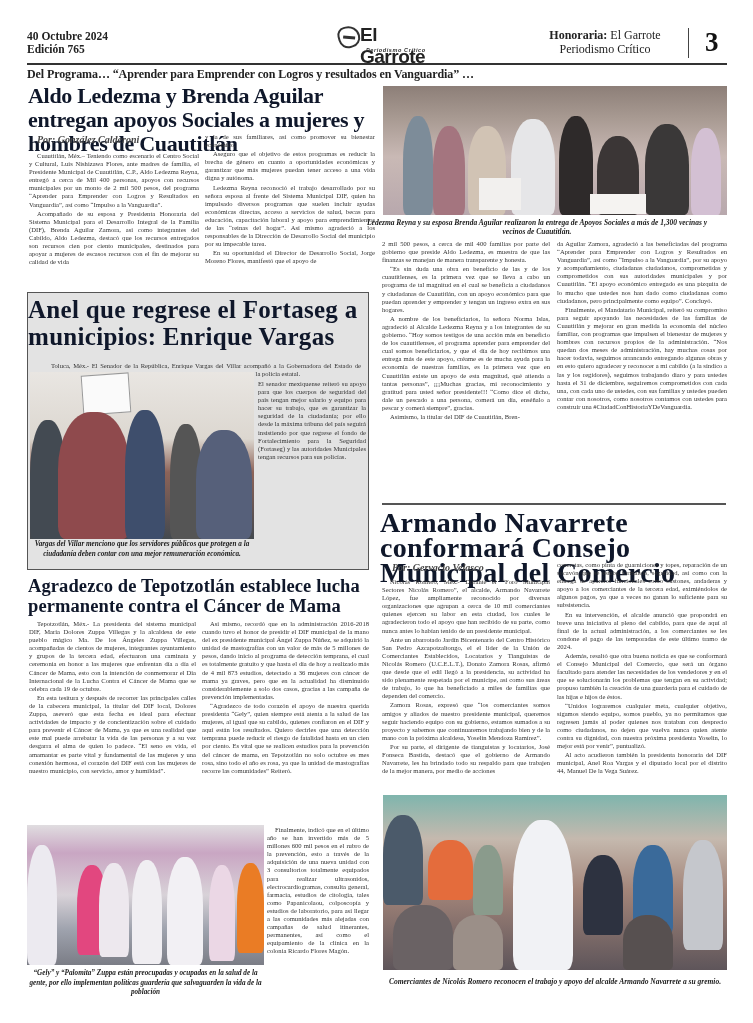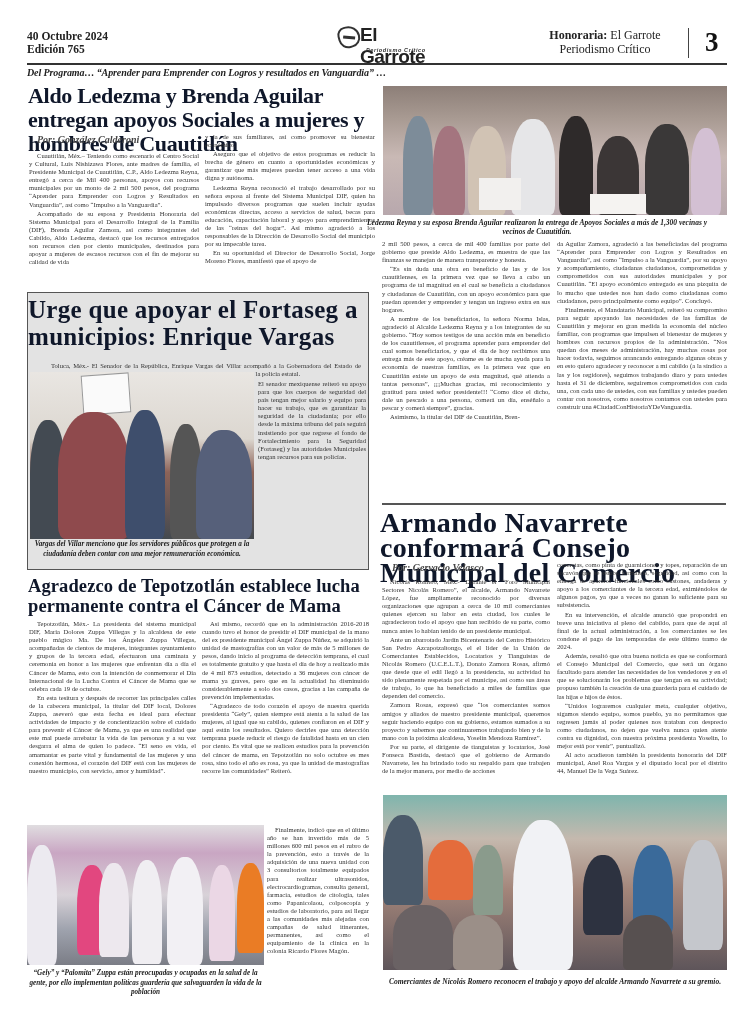--- a/index.html
+++ b/index.html
@@ -11,21 +11,21 @@
 .logo .ico{position:absolute;left:0;top:2px;width:22px;height:22px;border:2px solid #333;border-radius:40% 60% 50% 50%;transform:rotate(-15deg)}
 .logo .ico::after{content:"";position:absolute;left:3px;top:8px;width:12px;height:3px;background:#333;transform:rotate(20deg)}
 .logo .name{position:absolute;left:22px;top:0;font-family:"Liberation Serif",serif;font-weight:bold;font-style:italic;font-size:19px;letter-spacing:-0.5px;color:#222}
 .logo .name span{font-style:normal;font-family:"Liberation Sans",sans-serif;font-stretch:condensed}
 .logo .sub{position:absolute;left:28px;top:23px;font-family:"Liberation Sans",sans-serif;font-weight:bold;font-style:italic;font-size:5.5px;letter-spacing:0.6px;color:#333}
 .hdr-right{left:540px;top:28px;width:130px;text-align:center;font-size:12px;line-height:14px;color:#222}
 .hdr-right b{font-weight:bold}
 .vbar{left:688px;top:28px;width:1px;height:30px;background:#444}
 .pagenum{left:705px;top:27px;font-size:27px;font-weight:bold;color:#111}
 .rule{left:27px;top:63px;width:700px;height:1.5px;background:#333}
-.kicker{left:27px;top:67px;font-size:10px;font-weight:bold;font-style:italic;color:#222;letter-spacing:-0.1px}
+.kicker{left:27px;top:67px;font-size:12px;font-weight:bold;color:#222;letter-spacing:-0.1px}
 h1,h2{font-weight:bold;color:#0f172a;}
 .h-a{left:28px;top:84px;width:347px;font-size:22px;line-height:24px;letter-spacing:-0.3px}
 .byline{font-size:10px;font-style:italic;font-weight:bold;color:#444}
 .col{font-size:6.6px;line-height:8.1px;text-align:justify;color:#333;text-indent:8px}
 .col p{margin-bottom:1px}
 .photo{overflow:hidden;background:#b9b3ad}
 .caption{font-size:7.5px;line-height:9px;font-weight:bold;font-style:italic;text-align:center;color:#1a1a1a}
 .box{left:27px;top:292px;width:342px;height:278px;background:#e3e3e3;border:1.5px solid #555}
 .h-b{left:0;top:3px;width:100%;font-size:25px;line-height:27px;letter-spacing:0.3px}
 .h-c{left:28px;top:576px;width:347px;font-size:18.5px;line-height:20px;letter-spacing:0.1px}
@@ -91,21 +91,21 @@
   <p style="text-indent:8px">“Es sin duda una obra en beneficio de las y de los cuautitlenses, es la primera vez que se lleva a cabo un programa de tal magnitud en el cual se beneficia a ciudadanos y ciudadanas de Cuautitlán, con un apoyo económico para que puedan aprender y emprender y tengan un ingreso extra en sus hogares.</p>
   <p style="text-indent:8px">A nombre de los beneficiarios, la señora Norma Islas, agradeció al Alcalde Ledezma Reyna y a los integrantes de su gobierno. “Hoy somos testigos de una acción más en beneficio de los cuautitlenses, el programa aprender para emprender del cual somos beneficiarios, y que el día de hoy recibimos una entrega más de este apoyo, créame es de mucha ayuda para la economía de nuestras familias, es la primera vez que en Cuautitlán existe un apoyo de esta magnitud, qué atienda a tantas personas”, ¡¡¡Muchas gracias, mi reconocimiento y gratitud para usted señor presidente!!! “Como dice el dicho, dale un pescado a una persona, comerá un día, enséñalo a pescar y comerá siempre”, gracias.</p>
   <p style="text-indent:8px">Asimismo, la titular del DIF de Cuautitlán, Bren-</p>
 </div>
 <div class="abs col" style="left:557px;top:240px;width:170px;text-indent:0">
   <p>da Aguilar Zamora, agradeció a las beneficiadas del programa “Aprender para Emprender con Logros y Resultados en Vanguardia”, así como “Impulso a la Vanguardia”, por su apoyo y acompañamiento, ciudadanas ciudadanos, comprometidas y comprometidos con sus autoridades municipales y por Cuautitlán. “El apoyo económico entregado es una pizquita de lo mucho que ustedes nos han dado como ciudadanas como ciudadanos, pero principalmente como equipo”. Concluyó.</p>
   <p style="text-indent:8px">Finalmente, el Mandatario Municipal, reiteró su compromiso para seguir apoyando las necesidades de las familias de Cuautitlán y mejorar en gran medida la economía del núcleo familiar, con programas que impulsen el bienestar de mujeres y hombres con recursos propios de la administración. “Nos quedan dos meses de administración, hay muchas cosas por hacer todavía, seguimos arrancando entregando algunas obras y en esto quiero agradecer y reconocer a mi cabildo (a la síndico a las y los regidores), seguimos trabajando diaro y para ustedes hasta el 31 de diciembre, seguiremos comprometidos con cada una, con cada uno de ustedes, con sus familias y ustedes pueden contar con nosotros, como nosotros contamos con ustedes para construir una #CiudadConHistoriaYDeVanguardia.</p>
 </div>
 
 <div class="abs box">
-  <h2 class="abs h-b">Urge que apoyar el Fortaseg a municipios: Enrique Vargas</h2>
+  <h2 class="abs h-b">Anel que regrese el Fortaseg a municipios: Enrique Vargas</h2>
   <div class="abs col" style="left:13px;top:69px;width:320px;text-indent:10px">Toluca, Méx.- El Senador de la República, Enrique Vargas del Villar acompañó a la Gobernadora del Estado de México al evento de entrega de patrullas y de renivelación salarial al personal de la policía estatal.</div>
 </div>
 <div class="abs photo p2">
   <div style="position:absolute;left:52px;top:2px;width:48px;height:40px;background:#fafafa;border:1px solid #999;transform:rotate(-4deg)"></div>
   <div class="fig" style="left:0;top:48px;width:36px;height:119px;background:#434a52"></div>
   <div class="fig" style="left:28px;top:40px;width:72px;height:127px;background:#8f4a4d"></div>
   <div class="fig" style="left:95px;top:38px;width:40px;height:129px;background:#3e4e6c"></div>
   <div class="fig" style="left:140px;top:52px;width:32px;height:115px;background:#555"></div>
   <div class="fig" style="left:166px;top:58px;width:56px;height:109px;background:#56607a"></div>
 </div>

